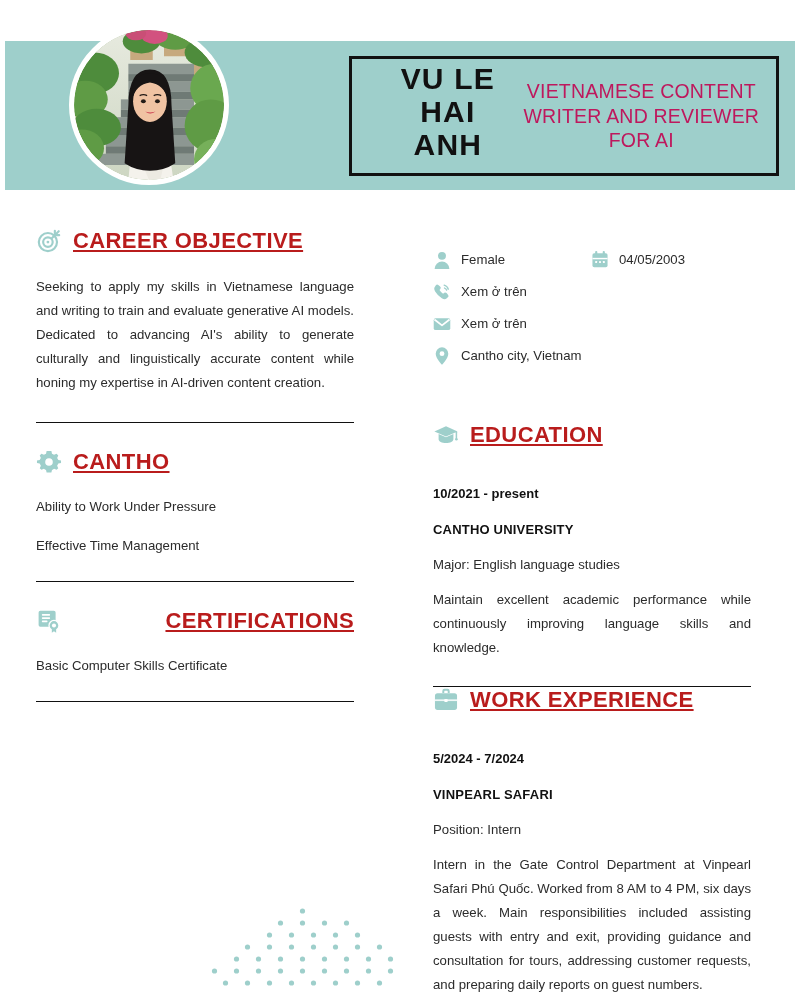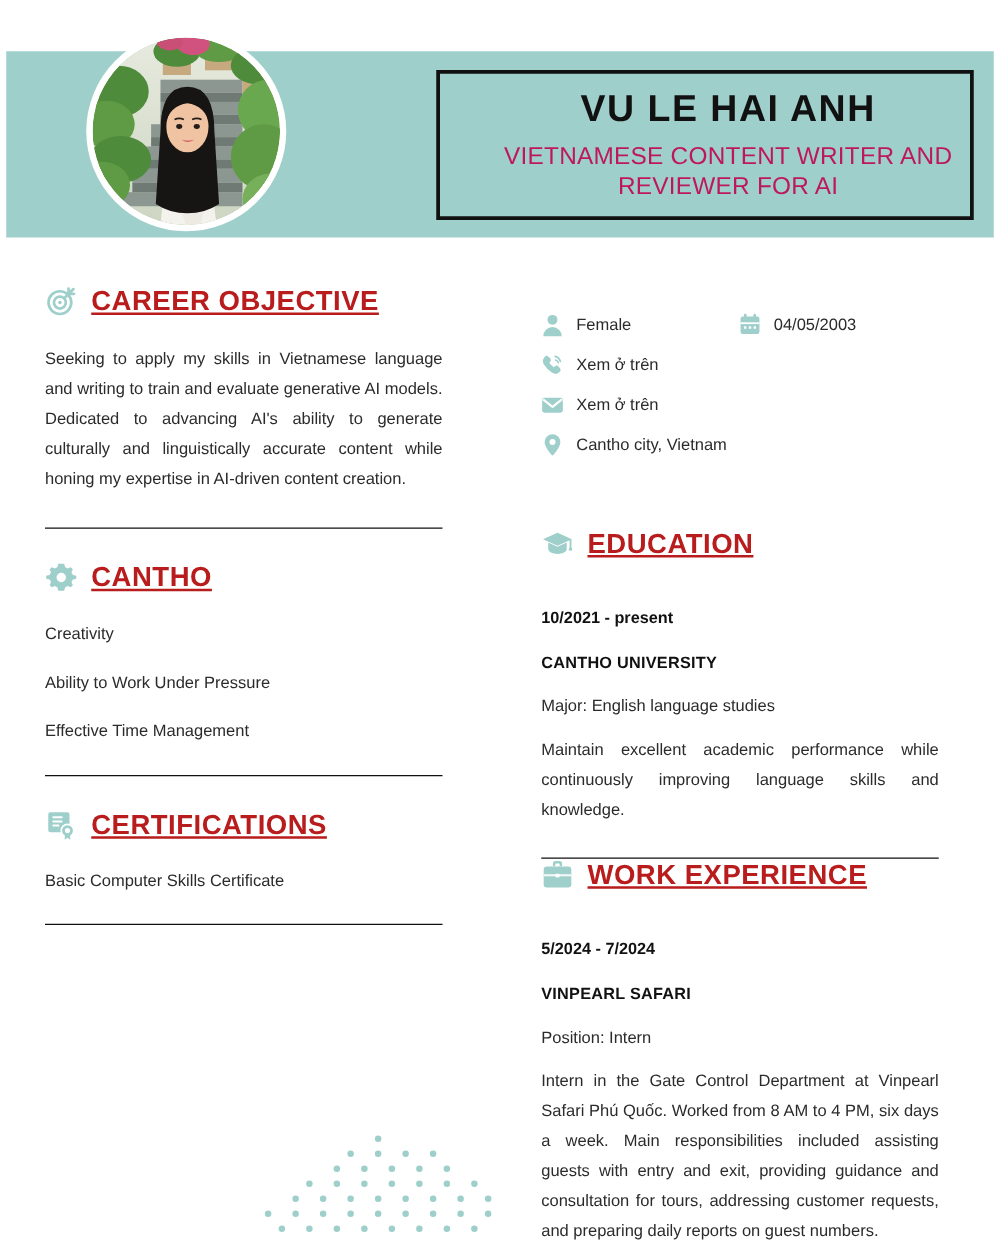--- a/index.html
+++ b/index.html
@@ -51,21 +51,20 @@
 
   .title-box {
     position: absolute;
     left: 349px;
     top: 56px;
     width: 430px;
     height: 120px;
     border: 3px solid #111111;
     box-sizing: border-box;
     display: flex;
-    flex-direction: column;
     align-items: center;
     justify-content: center;
     padding-left: 37px;
   }
   .name {
     font-size: 30px;
     font-weight: bold;
     letter-spacing: 1.2px;
     color: #111111;
     line-height: 1.1;
@@ -137,21 +136,21 @@
   .skills-head { margin-top: 26px; }
   .skill-item {
     font-size: 13.2px;
     color: #2b2b2b;
     line-height: 1.2;
   }
   .skill-item:first-child { margin-top: 24px; }
   .skill-item + .skill-item { margin-top: 23px; }
   .rule-after-skills { margin-top: 27px; }
 
-  .certs-head { margin-top: 26px; }
+  .certs-head { margin-top: 26px; justify-content: space-between; }
   .cert-item {
     font-size: 13.2px;
     color: #2b2b2b;
     margin-top: 24px;
     line-height: 1.2;
   }
   .rule-after-certs { margin-top: 27px; }
 
   
   .contact {
@@ -327,21 +326,20 @@
   <div class="sec-head skills-head">
     <span class="ico">
       <svg viewBox="0 0 24 24" fill="#9ecfcb">
         <path d="M12 1.8 l2.2 0 0.55 2.5 a8.2 8.2 0 0 1 1.9 1.1 l2.35-1.05 1.55 1.55 -1.05 2.35 a8.2 8.2 0 0 1 1.1 1.9 l2.5 0.55 0 2.2 -2.5 0.55 a8.2 8.2 0 0 1 -1.1 1.9 l1.05 2.35 -1.55 1.55 -2.35-1.05 a8.2 8.2 0 0 1 -1.9 1.1 l-0.55 2.5 -2.2 0 -2.2 0 -0.55-2.5 a8.2 8.2 0 0 1 -1.9-1.1 l-2.35 1.05 -1.55-1.55 1.05-2.35 a8.2 8.2 0 0 1 -1.1-1.9 l-2.5-0.55 0-2.2 2.5-0.55 a8.2 8.2 0 0 1 1.1-1.9 l-1.05-2.35 1.55-1.55 2.35 1.05 a8.2 8.2 0 0 1 1.9-1.1 l0.55-2.5 z"></path>
         <circle cx="12" cy="12" r="3.5" fill="#ffffff"></circle>
       </svg>
     </span>
     <span class="sec-title">CANTHO</span>
   </div>
   <div>
-    <div class="skill-item">Creativity</div>
     <div class="skill-item">Ability to Work Under Pressure</div>
     <div class="skill-item">Effective Time Management</div>
   </div>
   <hr class="divider rule-after-skills">
 
   <div class="sec-head certs-head">
     <span class="ico">
       <svg viewBox="0 0 24 24">
         <path d="M4 2.5 h12.5 a1.6 1.6 0 0 1 1.6 1.6 v13.2 h-14.1 a1.6 1.6 0 0 1 -1.6-1.6 v-11.6 a1.6 1.6 0 0 1 1.6-1.6 z" fill="#9ecfcb"></path>
         <g fill="#ffffff">

